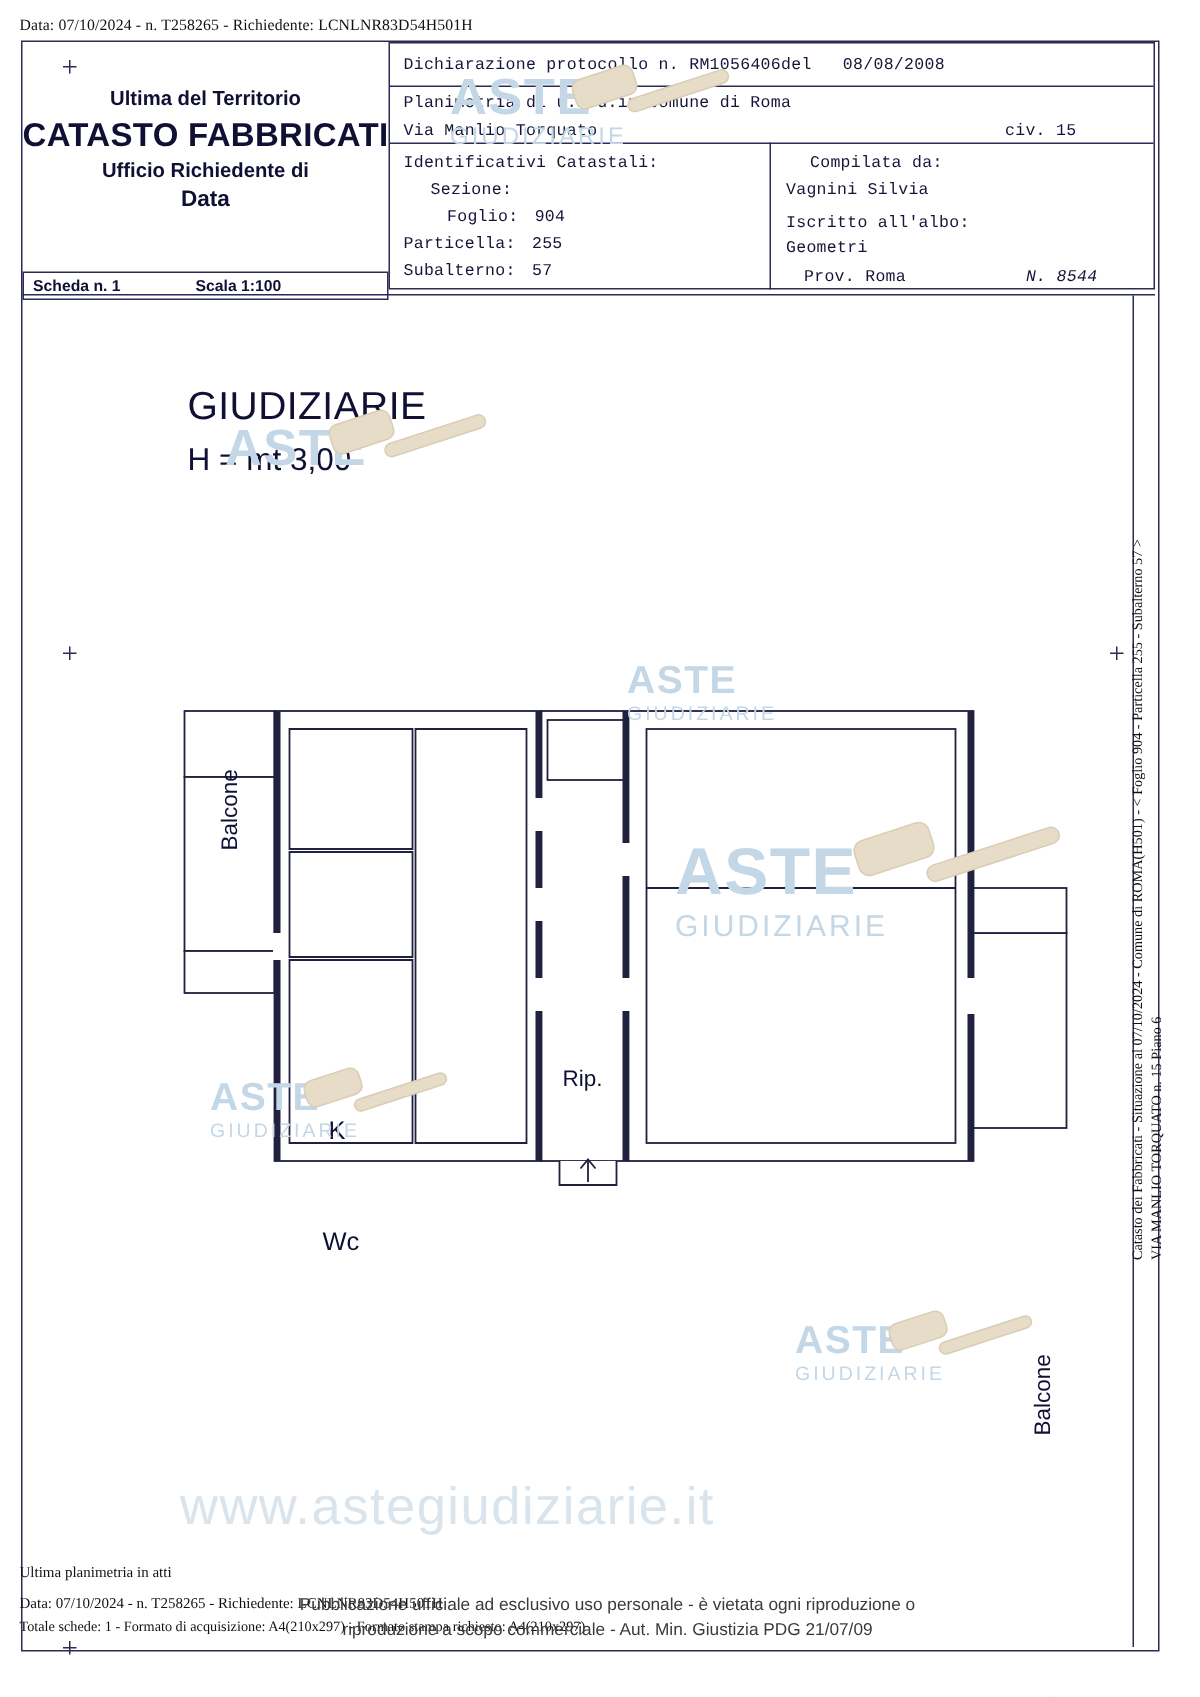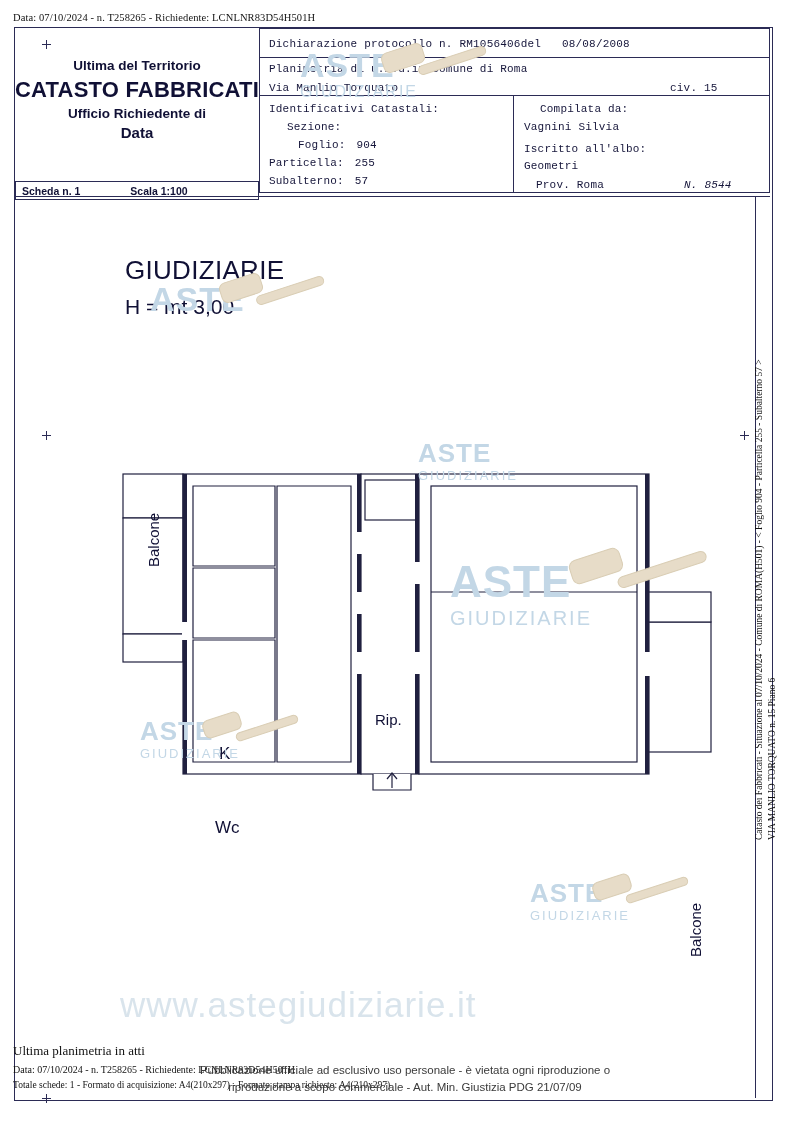--- a/index.html
+++ b/index.html
@@ -101,21 +101,21 @@
     position:absolute;left:0;top:0;
     transform:rotate(-90deg);transform-origin:left top;
     white-space:nowrap;font-family:"Liberation Serif",serif;font-size:9.5px;color:#111;
   }
 
   
   .compass{position:absolute;left:620px;top:930px;width:95px;height:95px;}
 
   
   .ultima{
-    position:absolute;left:13px;top:1043px;font-size:13px;color:#111;
+    position:absolute;left:13px;top:1043px;font-size:10px;color:#111;
   }
   .bottom1{position:absolute;left:13px;top:1064px;font-size:10px;color:#111;white-space:nowrap;}
   .bottom2{position:absolute;left:13px;top:1080px;font-size:9.5px;color:#111;white-space:nowrap;}
 
   
   .disclaimer{
     position:absolute;left:170px;top:1062px;width:470px;
     font-family:Liberation Sans, sans-serif;font-size:11.5px;color:#3a3a3a;
     text-align:center;line-height:17px;
   }

